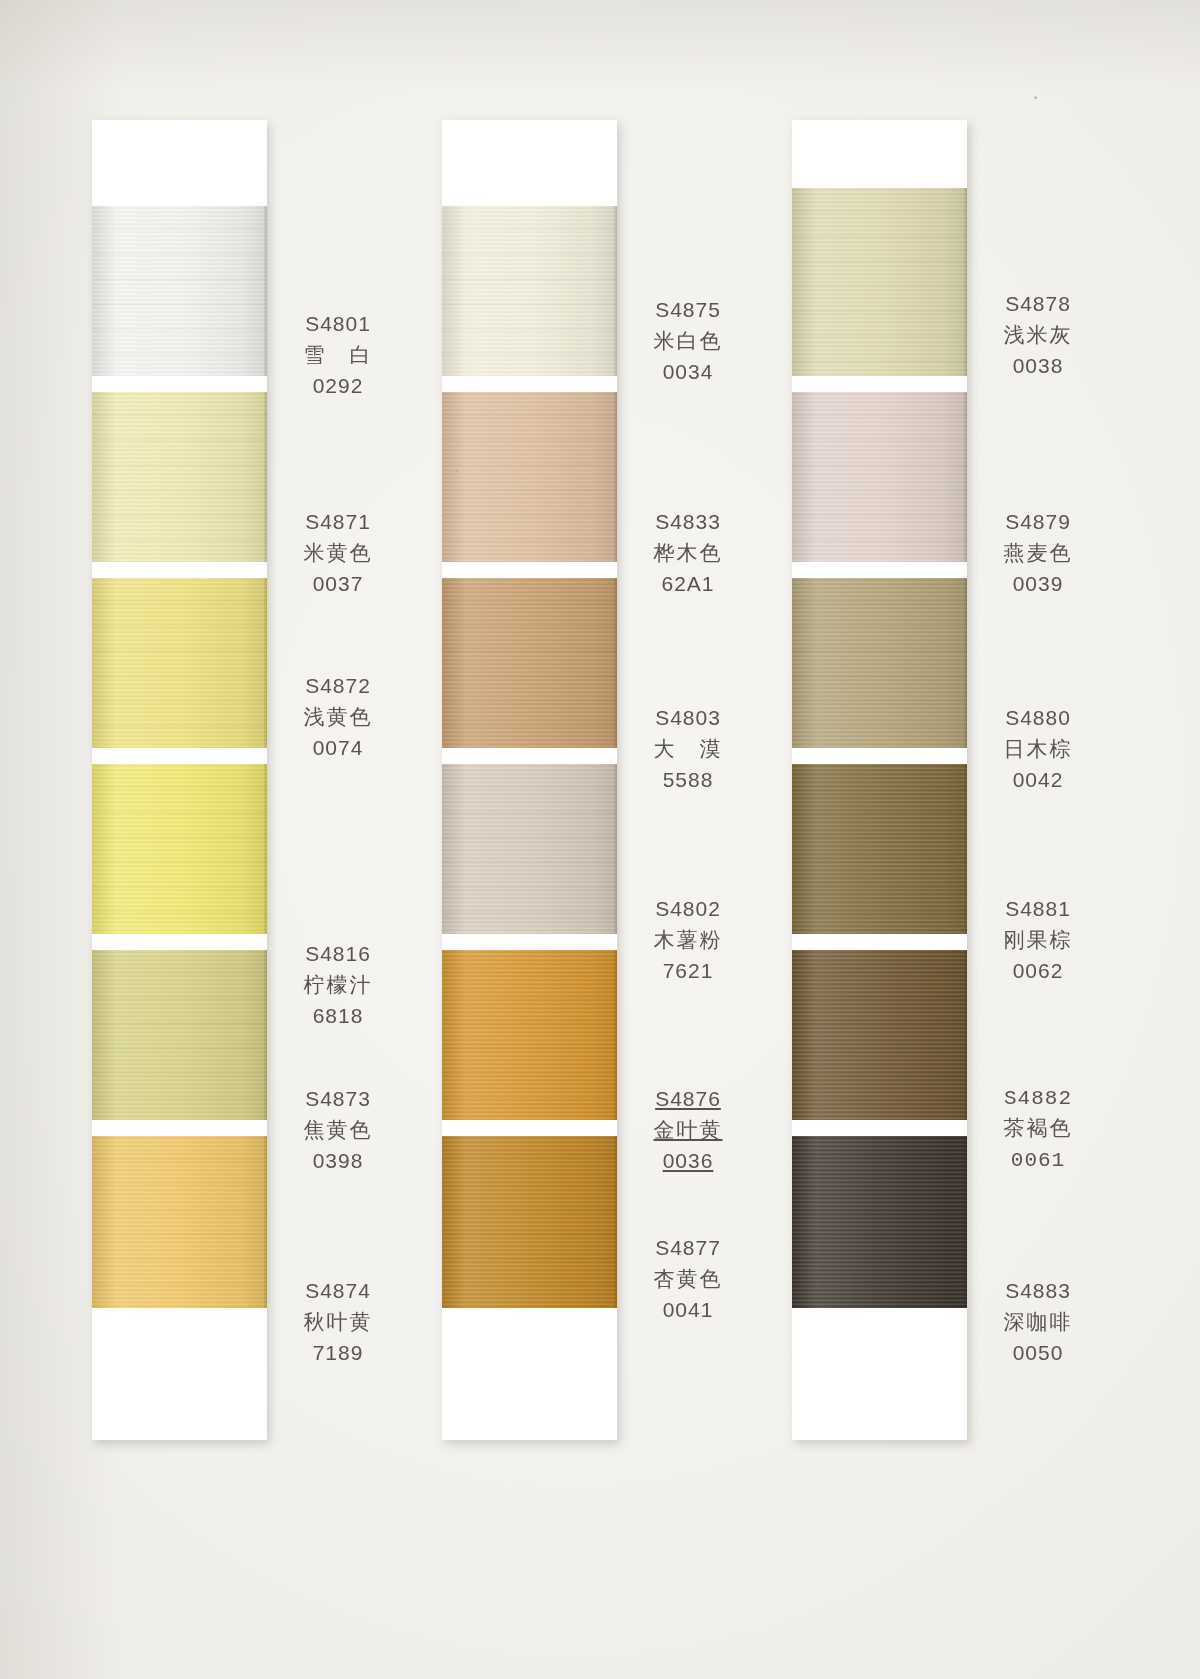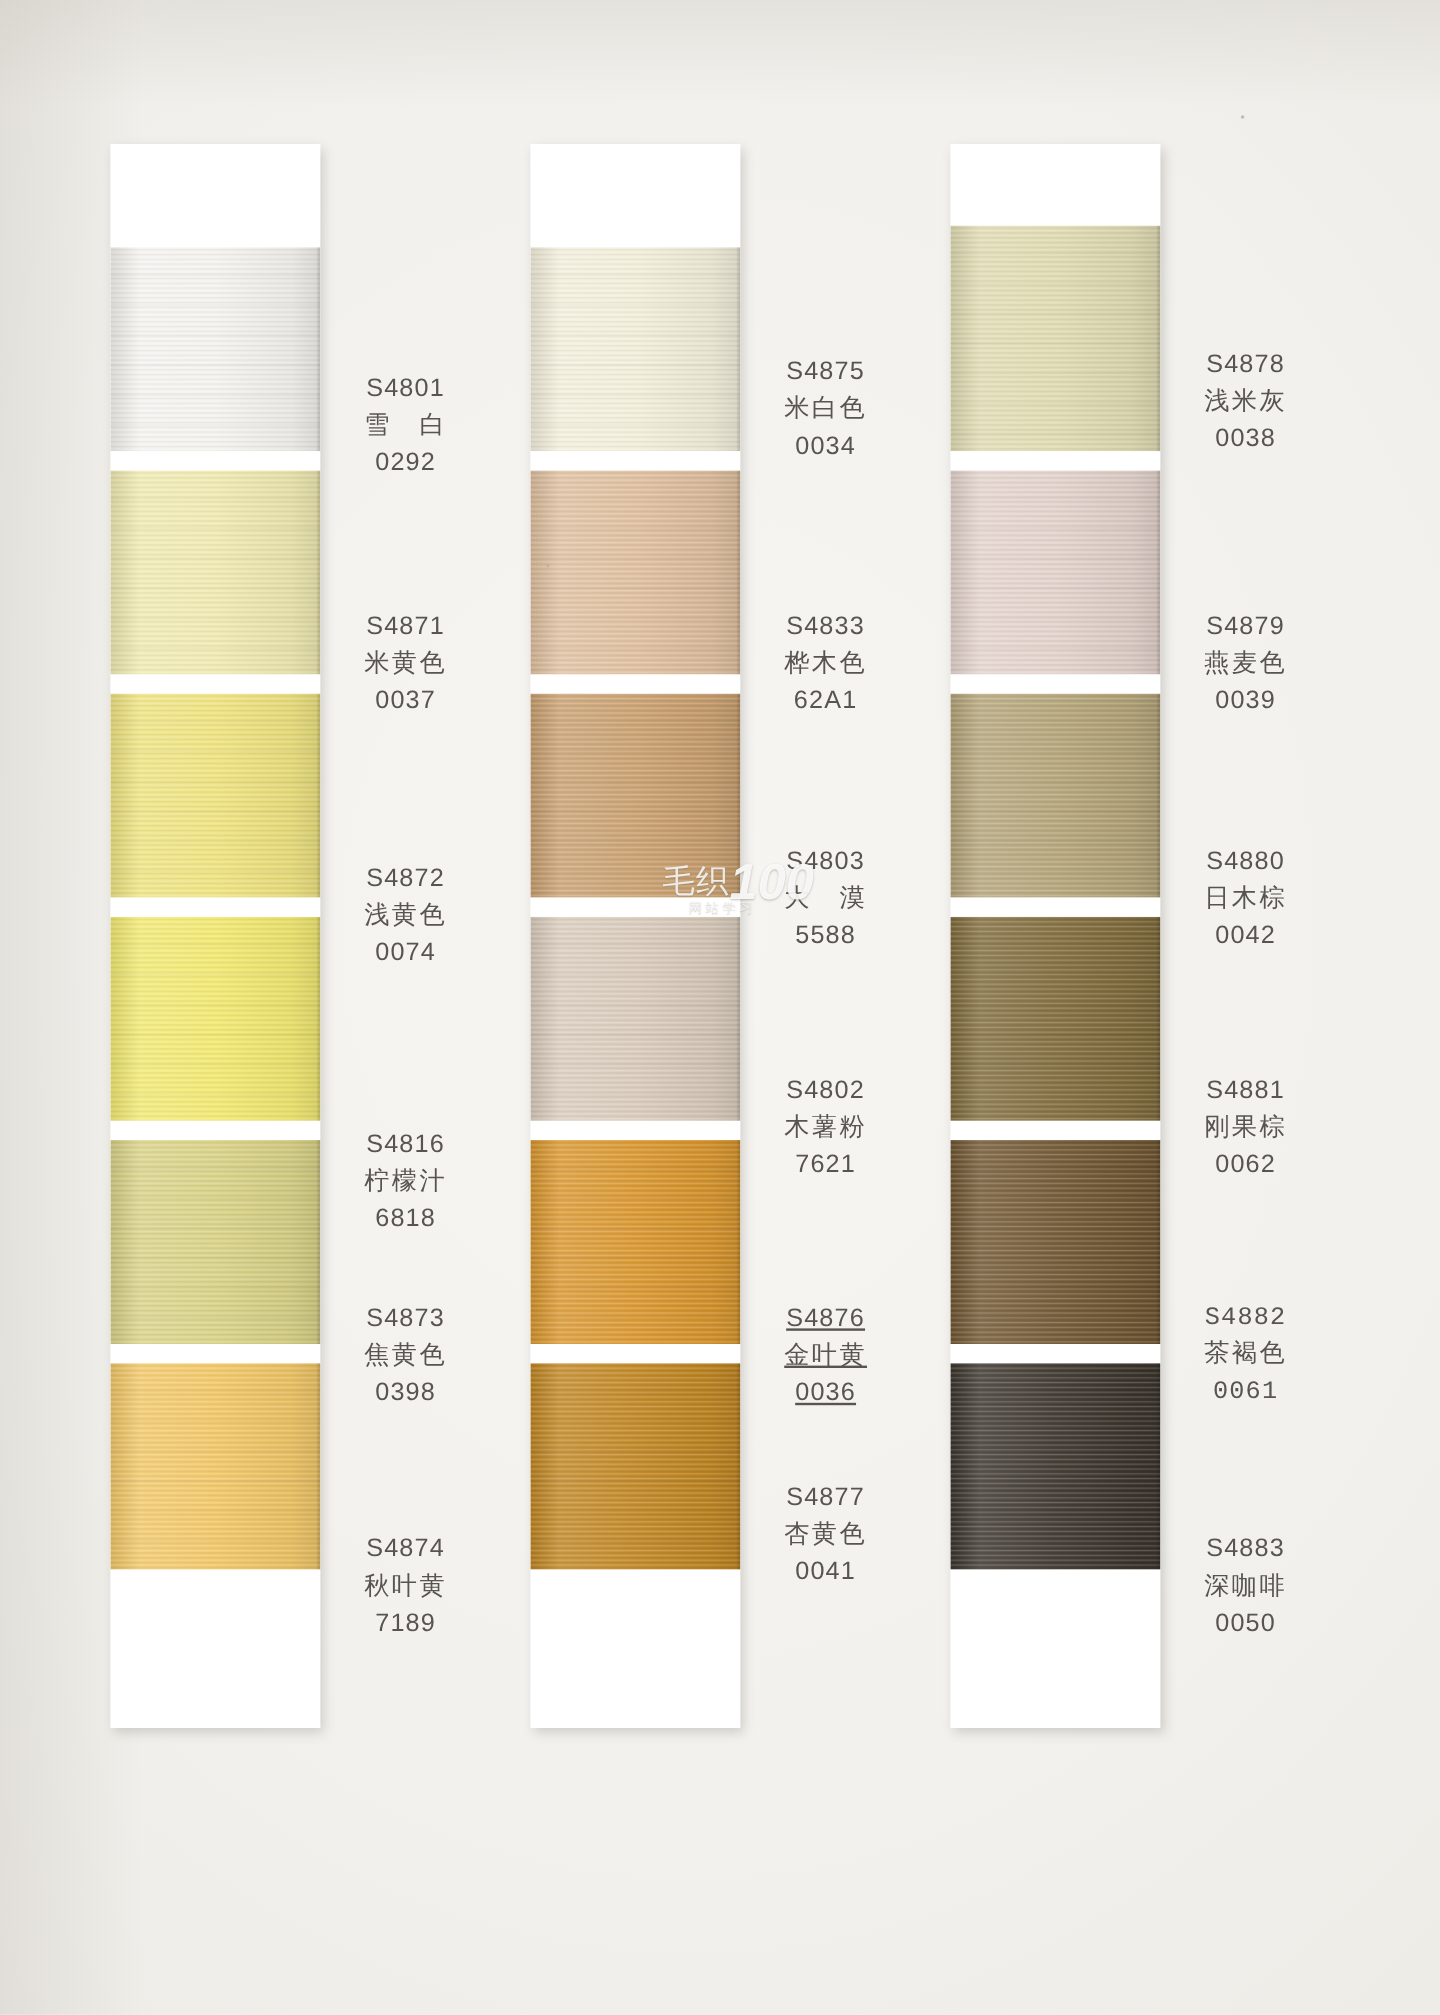--- a/index.html
+++ b/index.html
@@ -328,21 +328,21 @@
       <div class="label col0" style="top: 308px;">
         <span class="code">S4801</span>
         <span class="cname">雪　白</span>
         <span class="num">0292</span>
       </div>
       <div class="label col0" style="top: 506px;">
         <span class="code">S4871</span>
         <span class="cname">米黄色</span>
         <span class="num">0037</span>
       </div>
-      <div class="label col0" style="top: 716px;">
+      <div class="label col0" style="top: 670px;">
         <span class="code">S4872</span>
         <span class="cname">浅黄色</span>
         <span class="num">0074</span>
       </div>
       <div class="label col0" style="top: 938px;">
         <span class="code">S4816</span>
         <span class="cname">柠檬汁</span>
         <span class="num">6818</span>
       </div>
       <div class="label col0" style="top: 1083px;">
@@ -410,22 +410,17 @@
         <span class="cname">茶褐色</span>
         <span class="num">0061</span>
       </div>
       <div class="label col2" style="top: 1275px;">
         <span class="code">S4883</span>
         <span class="cname">深咖啡</span>
         <span class="num">0050</span>
       </div>
     </div>
 
-  <div class="watermark">
-    <span class="wm-main">毛织</span>
-    <span class="wm-num">100</span>
-    <span class="wm-sub">网站学习</span>
-  </div>
 
   <div class="speck" style="left:1034px; top:96px;"></div>
   <div class="speck" style="left:455px; top:470px; opacity:.5;"></div>
 
 </div>
 
 </body></html>

